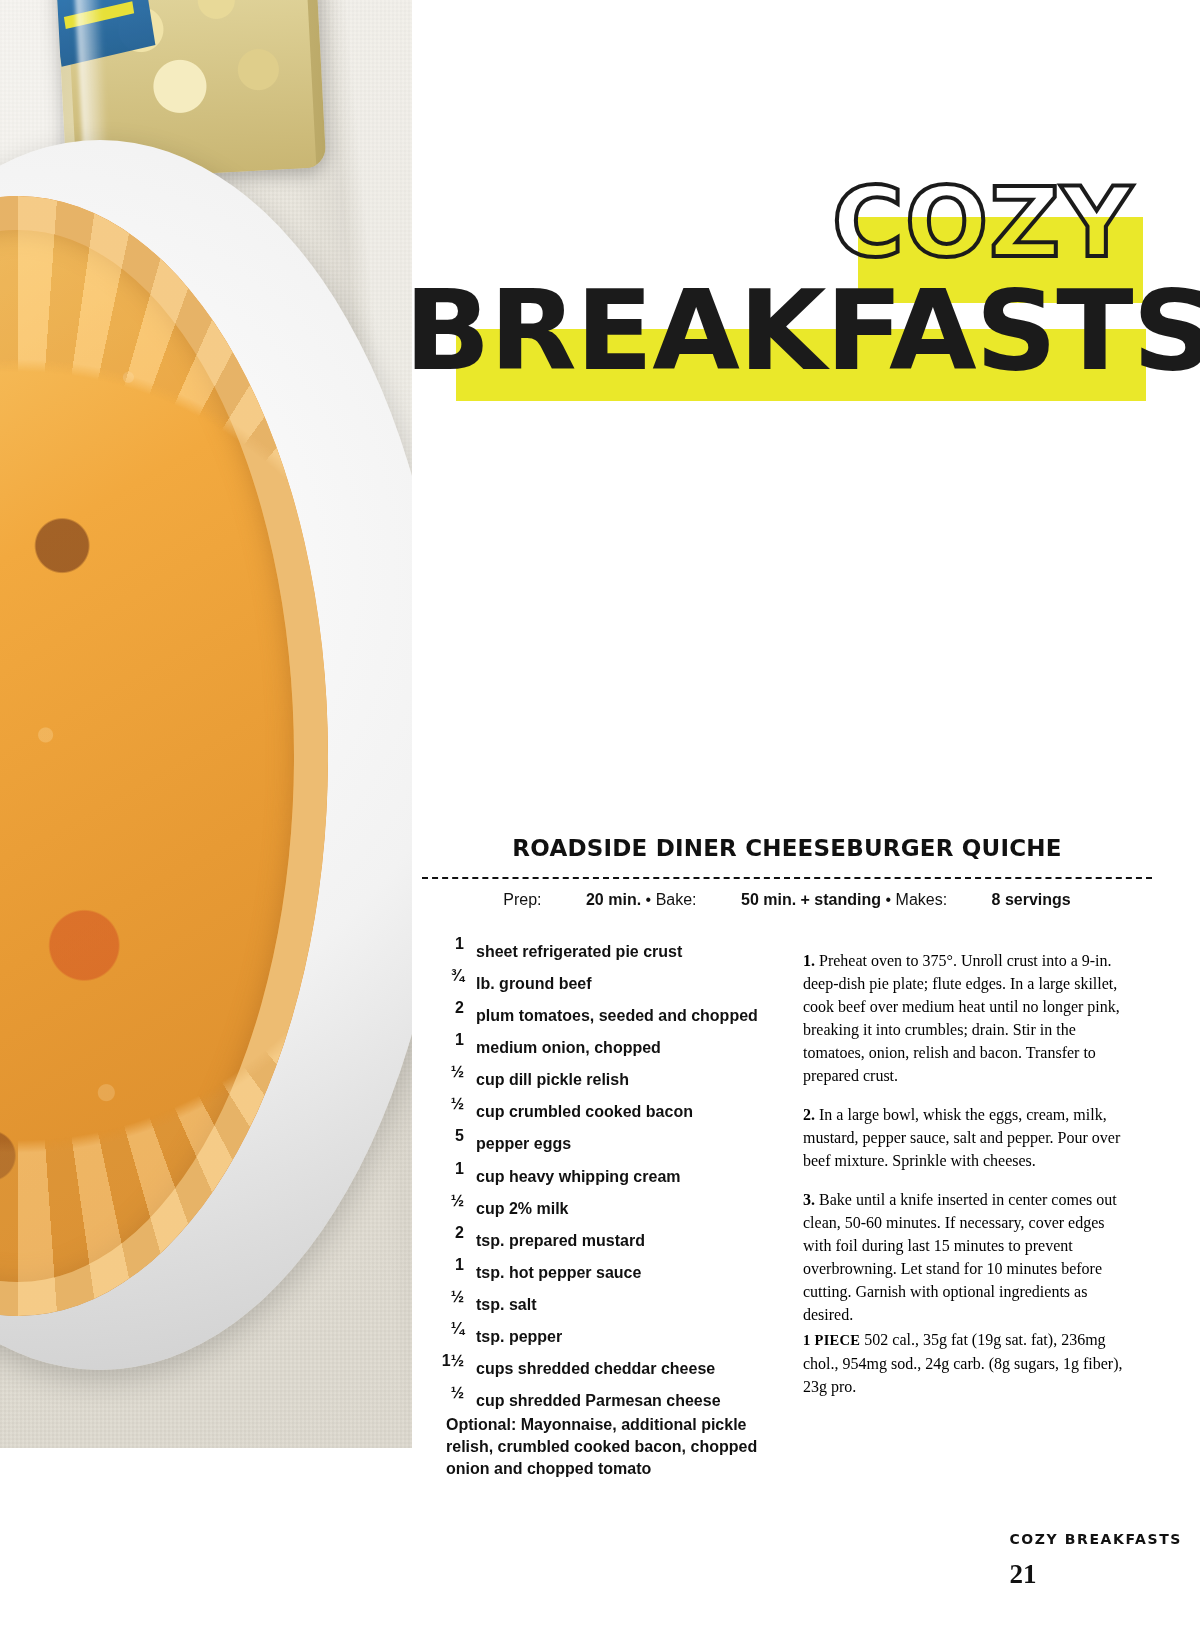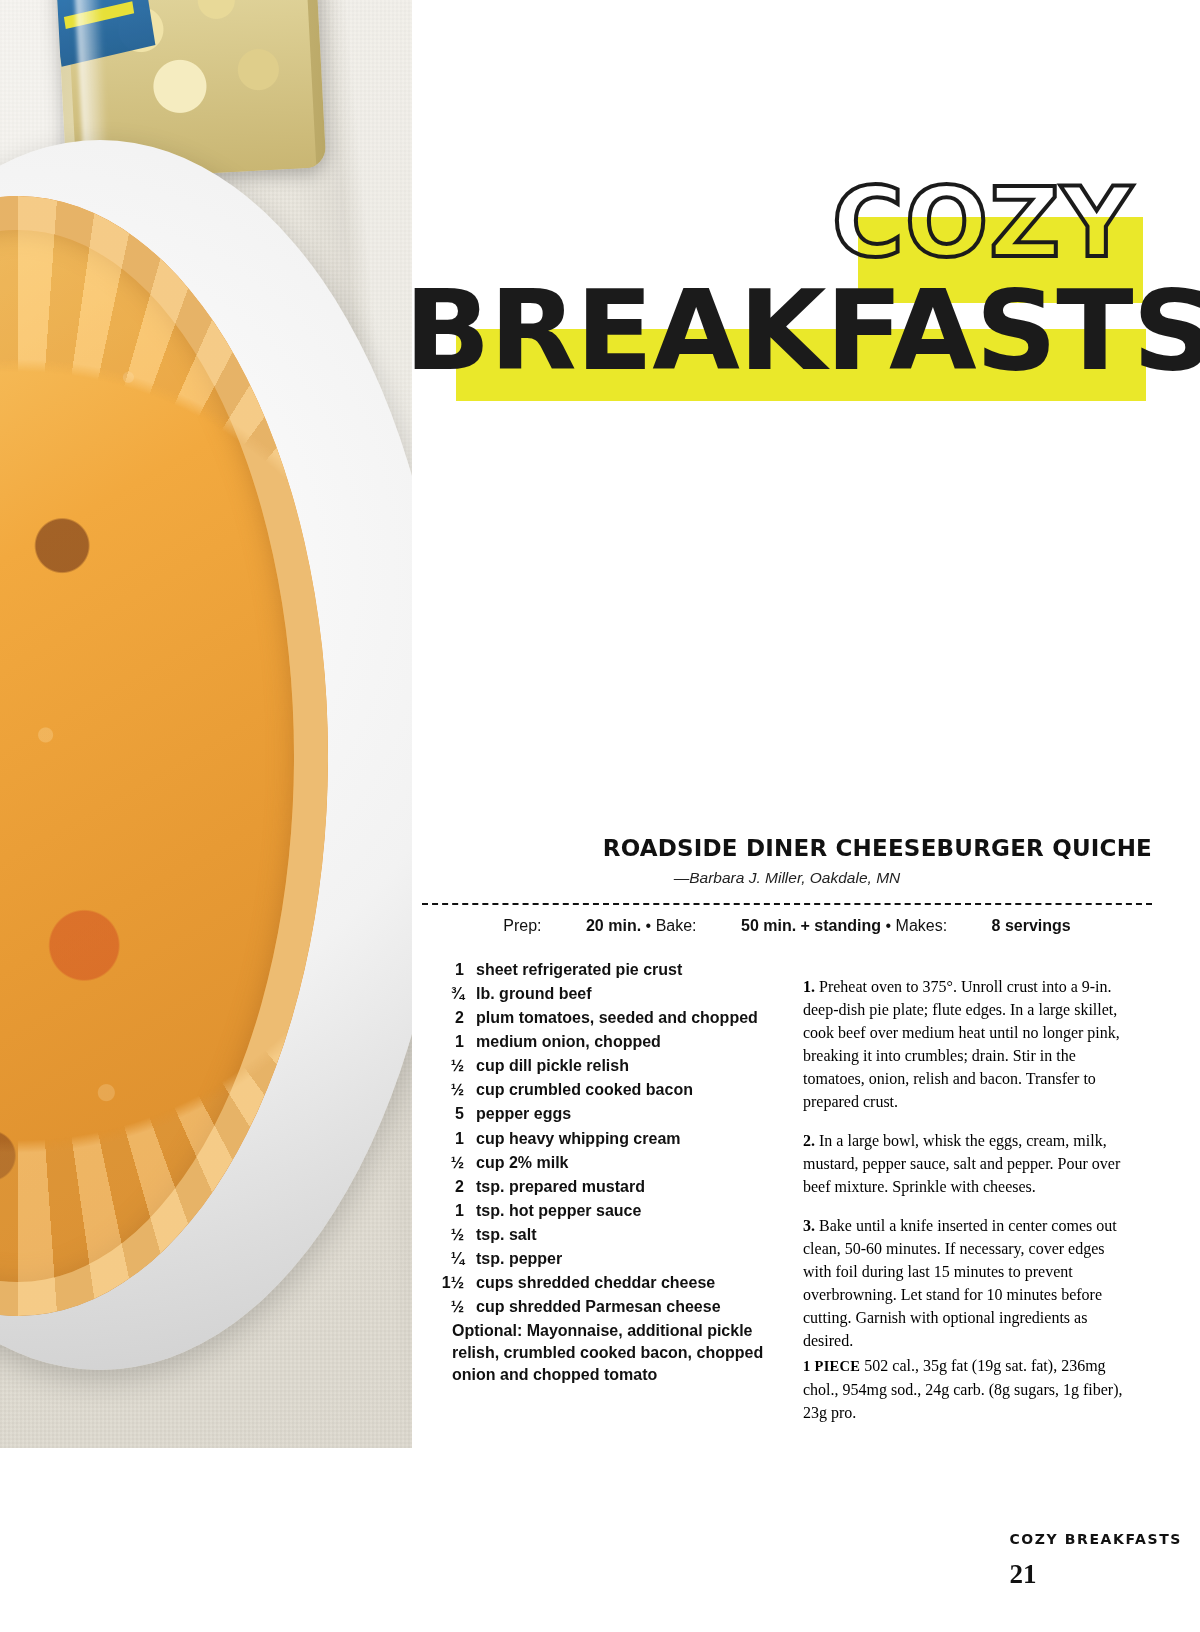--- a/index.html
+++ b/index.html
@@ -200,21 +200,21 @@
     transform: scaleX(1.03);
   }
 
   
   .recipe {
     position: absolute;
     left: 10px; top: 835px;
     width: 730px;
   }
   .recipe-title {
-    text-align: right;
+    text-align: center;
     font-family: "DejaVu Sans", sans-serif;
     font-weight: bold;
     font-size: 23px;
     letter-spacing: 0.2px;
     color: #111;
     margin: 0 0 8px 0;
   }
   .recipe-desc {
     text-align: center;
     font-size: 16.5px;
@@ -266,23 +266,23 @@
     font-weight: bold;
     color: #111;
     margin-bottom: 2px;
   }
   .ing-amt {
     width: 42px;
     text-align: right;
     padding-right: 12px;
     flex: none;
   }
-  .ing-txt { flex: 1; }
+  .ing-txt { flex: 1; margin-top: 8px; }
   .ing-note {
-    margin-left: 30px;
+    margin-left: 24px;
     font-size: 16px;
     line-height: 1.38;
     font-weight: bold;
     color: #111;
   }
 
   .step { margin-bottom: 1px; }
   .step b { font-weight: bold; }
   .nutrition { margin-top: 2px; }
   .nutrition .lead {
@@ -344,21 +344,20 @@
       <span class="cozy">COZY</span>
     </div>
     <div class="breakfasts-wrap">
       <div class="bf-hl"></div>
       <span class="breakfasts">BREAKFASTS</span>
     </div>
   </div>
 
   <div class="recipe">
     <h1 class="recipe-title">ROADSIDE DINER CHEESEBURGER QUICHE</h1>
-    <div class="recipe-credit">—Barbara J. Miller, Oakdale, MN</div>
 
     <hr class="dashed">
 
     <div class="meta">
       <span>Prep:</span>
       <b>20 min.</b>
       <span>•</span>
       <span>Bake:</span>
       <b>50 min. + standing</b>
       <span>•</span>

